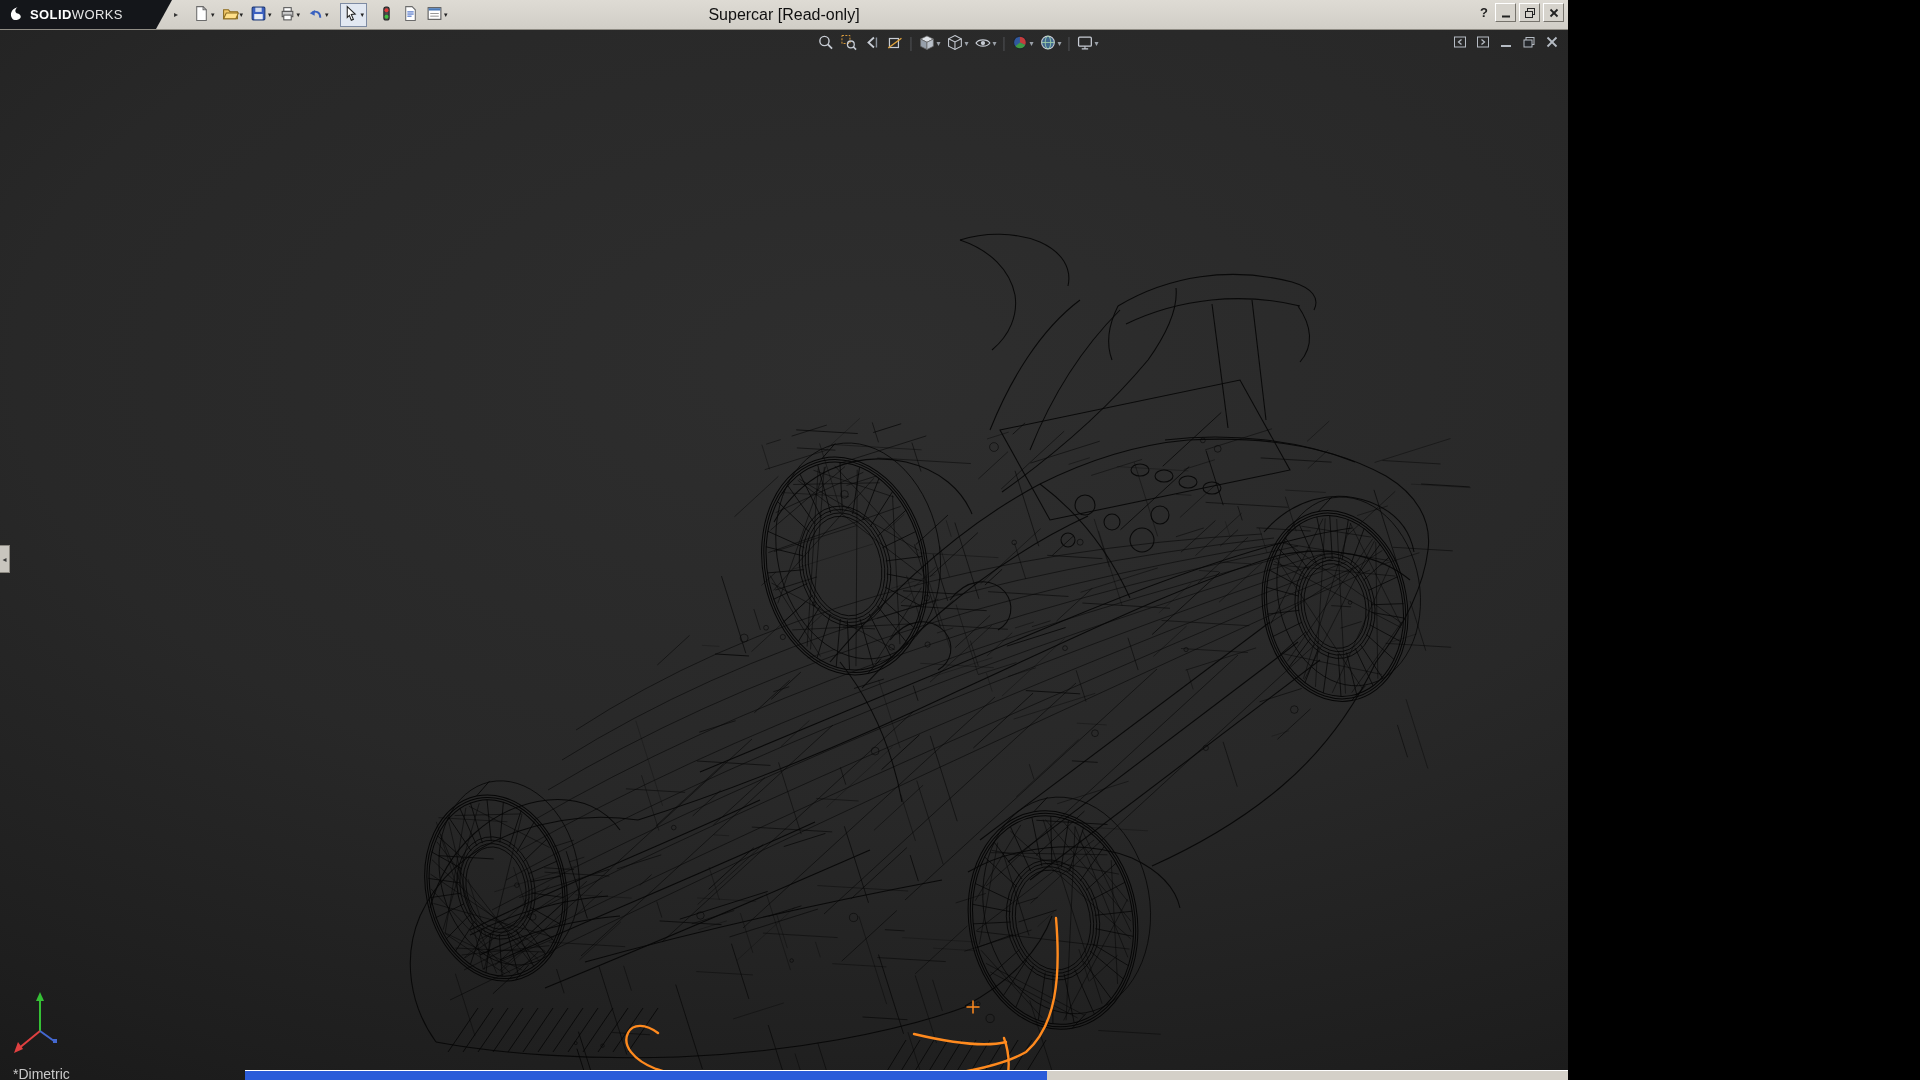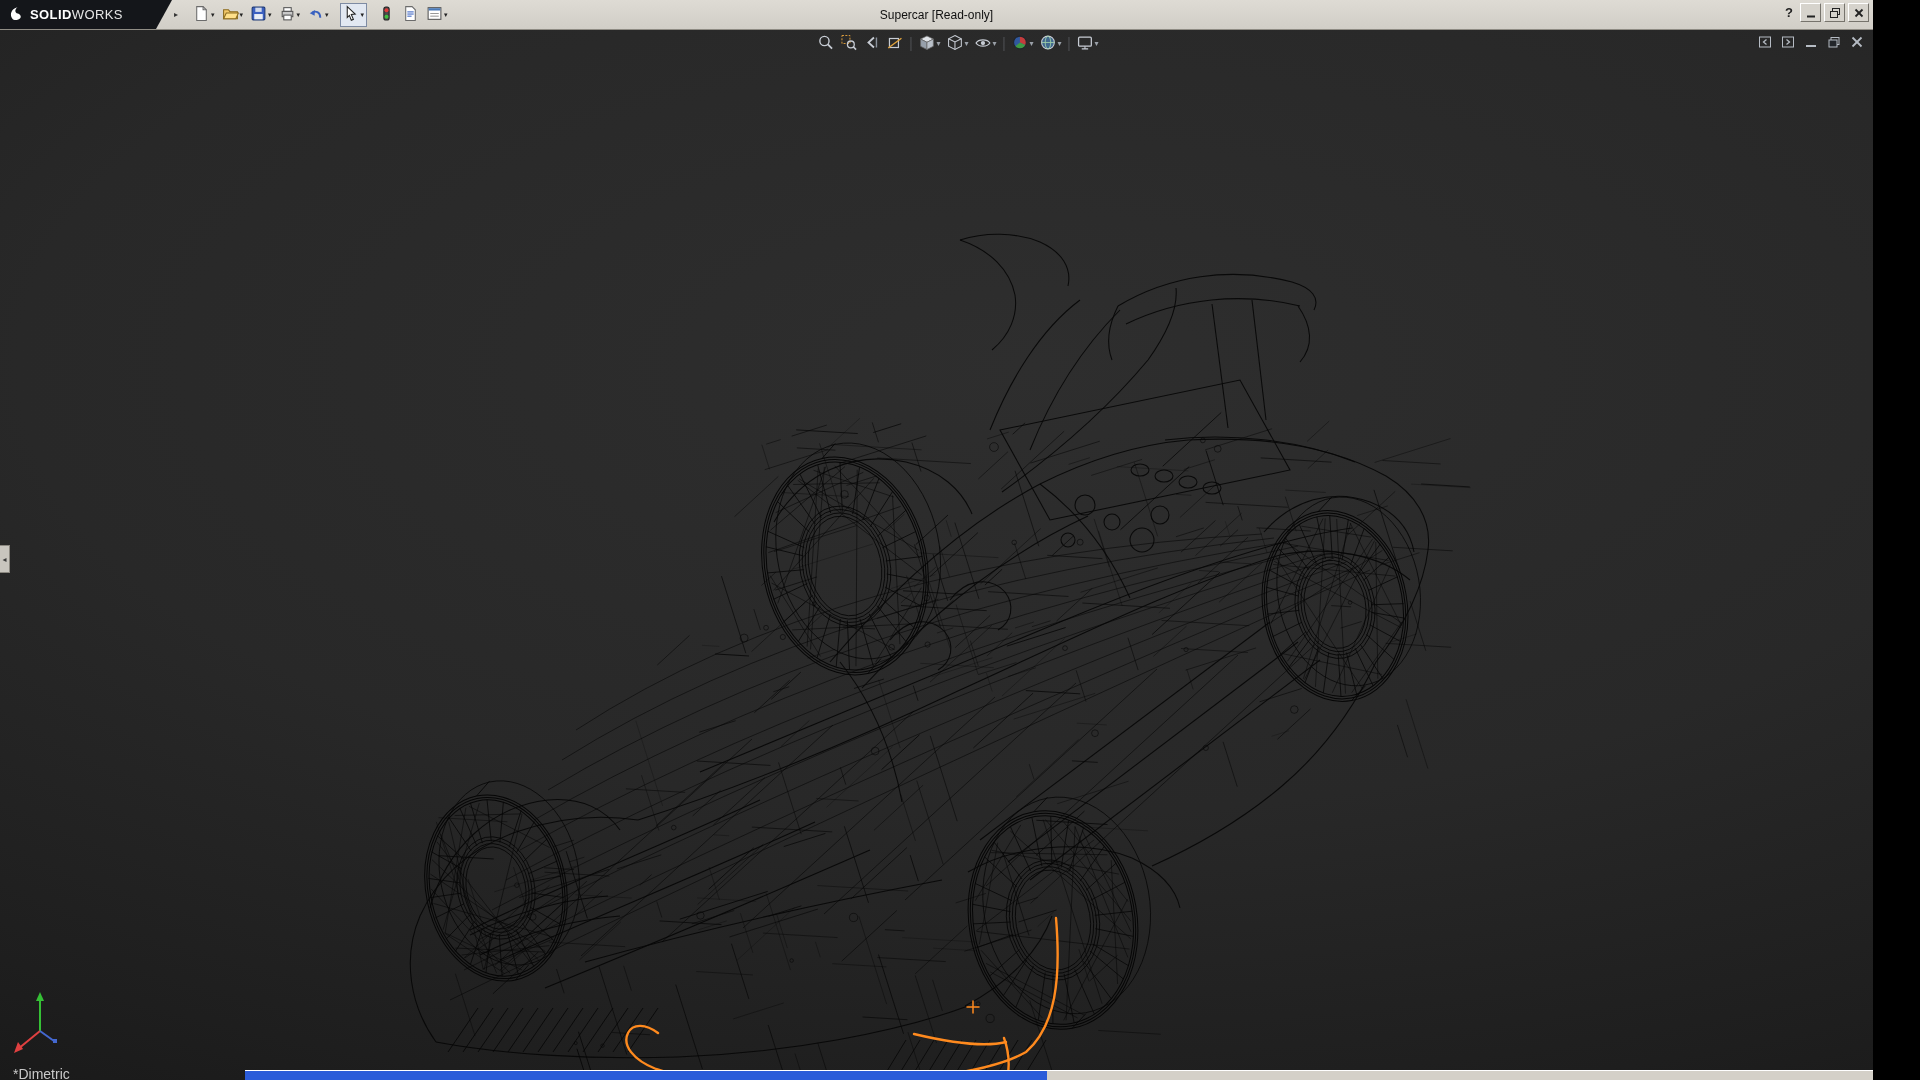--- a/index.html
+++ b/index.html
@@ -1,36 +1,36 @@
 <!DOCTYPE html>
 <html><head>
 <meta charset="utf-8">
 <style>
   html,body{margin:0;padding:0;background:#000;}
-  .app{position:relative;width:1873px;height:1080px;overflow:hidden;
+  .app{position:relative;width:1568px;height:1080px;overflow:hidden;
        font-family:"Liberation Sans",sans-serif;background:#1d1d1d;}
 
   
   .titlebar{position:absolute;top:0;left:0;right:0;height:29px;z-index:20;
             background:linear-gradient(#dedbd4,#d1cec7);border-bottom:1px solid #8f8c84;
             display:flex;align-items:center;}
   .logo{position:relative;height:29px;width:172px;background:#14161a;
         clip-path:polygon(0 0,100% 0,calc(100% - 16px) 100%,0 100%);
         display:flex;align-items:center;gap:5px;padding-left:8px;box-sizing:border-box;color:#fff;}
   .brand{font-size:13px;letter-spacing:.4px;white-space:nowrap;}
   .brand .b{font-weight:bold;}
   .brand .w{font-weight:normal;color:#e8e8e8;}
   .menu-arrow{font-size:8px;color:#333;margin-left:2px;width:8px;}
   .tb{display:flex;align-items:center;gap:1px;margin-left:8px;}
   .tb-btn{display:flex;align-items:center;border:1px solid transparent;background:transparent;
           padding:1px 2px;height:24px;box-sizing:border-box;}
   .tb-btn.pressed{border:1px solid #7e8ba3;background:#e2e8f2;}
   .caret{font-size:7px;color:#222;margin-left:1px;line-height:1;}
   .tb-gap{width:6px;}
-  .win-title{position:absolute;left:50%;transform:translateX(-50%);font-size:12px;color:#101010;white-space:nowrap;}
+  .win-title{position:absolute;left:50%;transform:translateX(-50%);font-size:16px;color:#101010;white-space:nowrap;}
   .win-controls{position:absolute;right:4px;top:3px;display:flex;align-items:center;gap:3px;}
   .help-btn{font-size:13px;font-weight:bold;color:#222;width:18px;text-align:center;background:transparent;border:0;}
   .win-btn{width:21px;height:19px;background:#d6d3cc;border:1px solid;
            border-color:#ffffff #76736c #76736c #ffffff;
            display:flex;align-items:center;justify-content:center;padding:0;}
 
   
   .viewport{position:absolute;top:29px;left:0;right:0;bottom:0;
             background:radial-gradient(120% 95% at 55% 32%, #2e2e2e 0%, #282828 45%, #1e1e1e 75%, #141414 100%);}
   #car-wireframe{position:absolute;left:0;top:0;width:1920px;height:1051px;}

